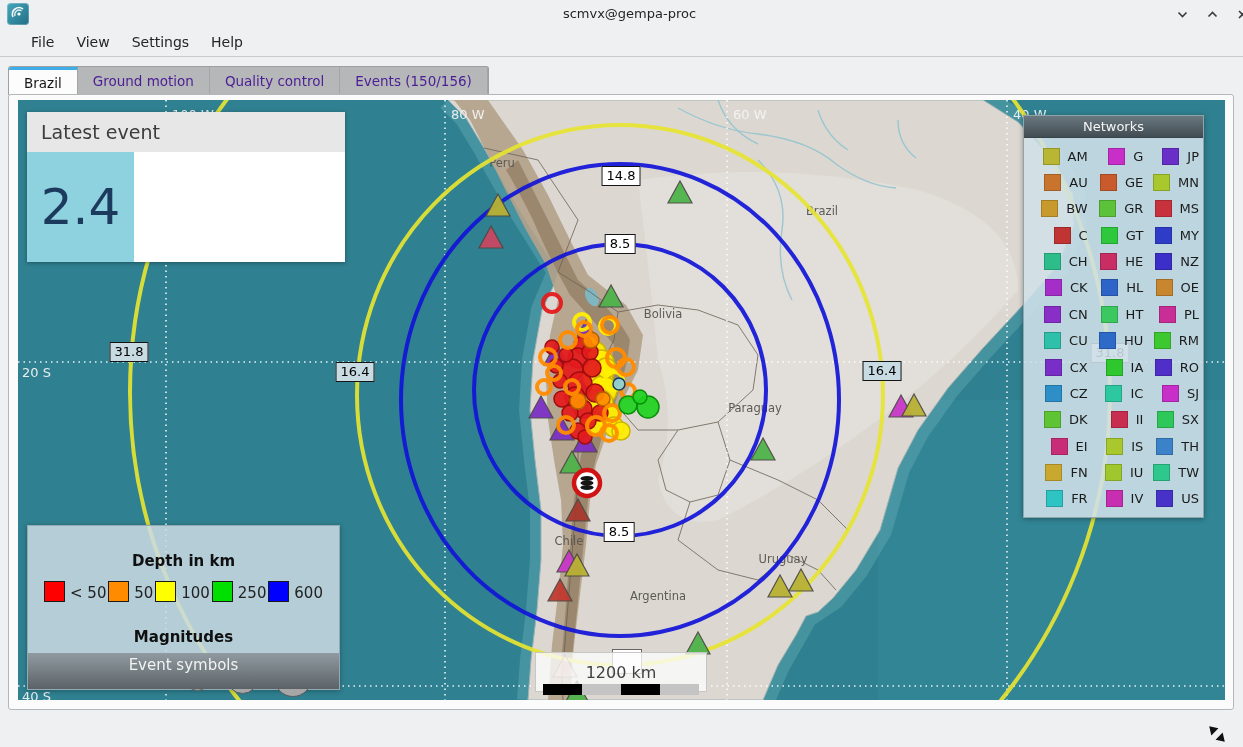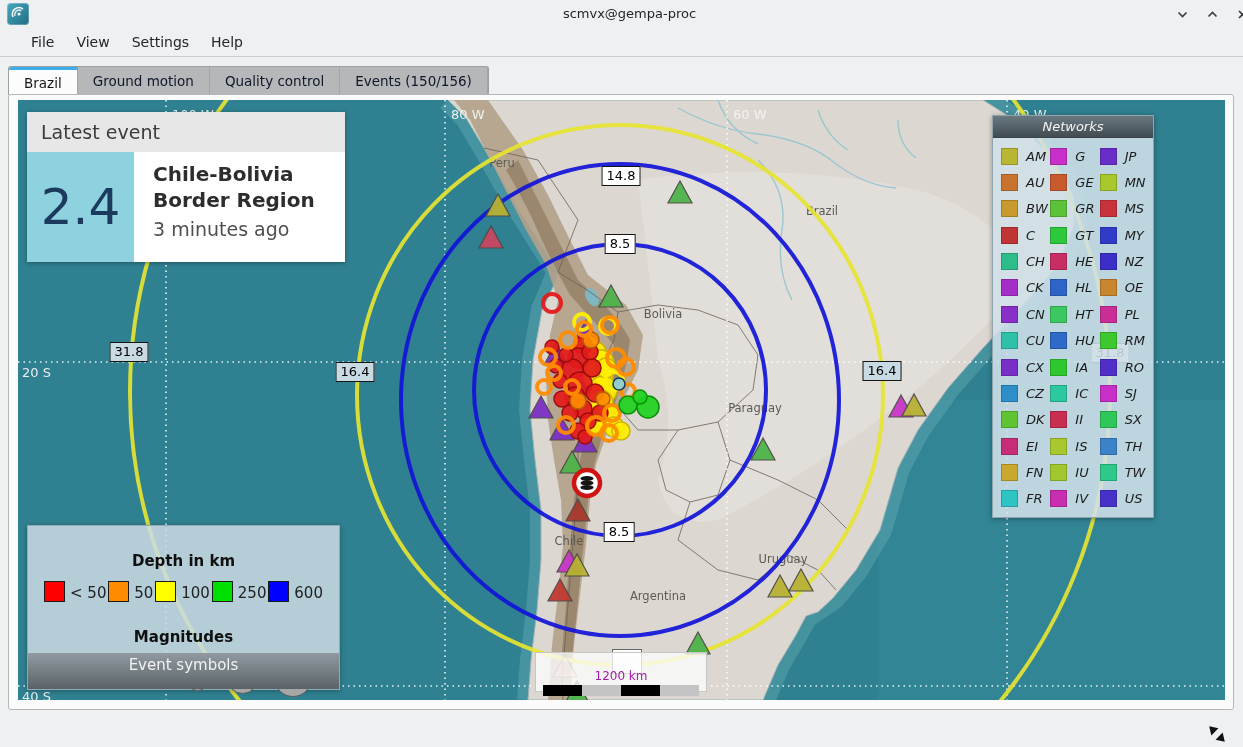--- a/index.html
+++ b/index.html
@@ -14,21 +14,21 @@
   .app-icon{position:absolute;left:7px;top:3px;width:22px;height:22px;border-radius:4px;
     background:linear-gradient(135deg,#47a8bd 0%,#1f6e84 100%);box-shadow:inset 0 0 0 1px rgba(255,255,255,.25);}
   .win-controls{position:absolute;right:10px;top:7px;display:flex;gap:16px;align-items:center;}
   .win-btn{width:14px;height:14px;display:flex;align-items:center;justify-content:center;cursor:default;}
   .menubar{position:absolute;top:27px;left:0;width:100%;height:30px;display:flex;align-items:center;
     padding-left:20px;box-sizing:border-box;border-bottom:1px solid #c9cbcc;font-size:14px;color:#232627;}
   .menu-item{padding:4px 11px;}
   
   .tabstrip{position:absolute;top:66px;left:8px;height:28px;display:flex;align-items:stretch;
     background:#b5b7b8;border:1px solid #9da0a1;border-bottom:none;border-radius:3px 3px 0 0;overflow:hidden;}
-  .tab{display:flex;align-items:center;padding:0 15px;font-size:13.5px;color:#0f172a;
+  .tab{display:flex;align-items:center;padding:0 15px;font-size:13.5px;color:#4c1d95;
     border-right:1px solid #a3a5a6;box-sizing:border-box;}
   .tab.active{background:#fcfcfc;color:#161616;border-top:3px solid #3daee9;font-weight:normal;}
   
   .content-frame{position:absolute;left:8px;top:94px;width:1226px;height:616px;background:#fbfbfb;
     border:1px solid #b3b7b8;border-radius:3px;box-sizing:border-box;}
   .map{position:absolute;left:18px;top:100px;width:1207px;height:600px;overflow:hidden;background:#2f8090;}
   .map svg{position:absolute;left:0;top:0;}
   .country{fill:#5c5a55;font-size:11.5px;}
   .gridlabel{fill:#f4f4f4;font-size:13px;opacity:.95;}
   
@@ -38,45 +38,45 @@
   .latest{position:absolute;left:9px;top:12px;width:318px;height:150px;z-index:5;
     box-shadow:0 1px 4px rgba(0,0,0,.35);}
   .latest-header{height:40px;line-height:40px;background:#e7e7e7;color:#3c3c3c;font-size:19px;padding-left:14px;}
   .latest-body{display:flex;height:110px;background:#ffffff;}
   .latest-mag{width:107px;display:flex;align-items:center;justify-content:center;
     font-size:50px;color:#1c3a5e;}
   .latest-info{flex:1;padding:9px 0 0 19px;}
   .latest-region{font-size:20px;font-weight:bold;color:#2d2d2d;line-height:1.3;}
   .latest-time{font-size:19px;color:#4f4f4f;margin-top:5px;}
   
-  .networks{position:absolute;left:974px;top:15px;width:162px;height:403px;z-index:5;
-    background:rgba(208,224,232,.88);border:1px solid #8fa4ad;box-shadow:0 1px 5px rgba(0,0,0,.35);box-sizing:border-box;font-style:italic;}
+  .networks{position:absolute;left:1005px;top:15px;width:181px;height:403px;z-index:5;
+    background:rgba(208,224,232,.88);border:1px solid #8fa4ad;box-shadow:0 1px 5px rgba(0,0,0,.35);box-sizing:border-box;}
   .networks-title{height:21px;line-height:21px;text-align:center;color:#f5f5f5;font-size:13px;
     background:linear-gradient(#6a7880,#414c52);border-bottom:1px solid #39434a;}
   .networks-grid{display:grid;grid-auto-flow:column;grid-template-rows:repeat(14,1fr);
     grid-template-columns:repeat(3,1fr);height:calc(100% - 22px);padding:5px 4px 5px 8px;box-sizing:border-box;}
-  .net-item{display:flex;align-items:center;gap:8px;font-size:13px;color:#1b1b1b;}
+  .net-item{display:flex;align-items:center;gap:8px;font-size:13px;color:#1b1b1b;justify-content:flex-end;}
   .net-swatch{width:17px;height:17px;flex:0 0 17px;box-shadow:inset 0 0 0 1px rgba(0,0,0,.18);}
   
   .legend{position:absolute;left:9px;top:425px;width:313px;height:165px;z-index:5;
     background:rgba(203,219,228,.85);border:1px solid #93a9b4;box-sizing:border-box;
     box-shadow:0 1px 5px rgba(0,0,0,.3);}
   .legend-title{font-weight:bold;font-size:15px;text-align:center;color:#101010;margin-top:26px;}
   .depth-row{display:flex;justify-content:space-between;padding:0 16px;margin-top:11px;}
   .depth-item{display:flex;align-items:flex-end;gap:5px;font-size:15px;color:#222;}
   .depth-swatch{width:21px;height:21px;border:1px solid #1a1a1a;box-sizing:border-box;}
   .mag-row{display:flex;align-items:center;justify-content:space-between;padding:0 13px;margin-top:12px;height:40px;}
   .mag-item{display:flex;align-items:center;gap:4px;font-size:15px;color:#222;}
   .mag-dot{background:#a7a7a7;border:1.5px solid #5d5d5d;border-radius:50%;box-sizing:border-box;}
   .legend-footer{position:absolute;bottom:0;left:0;right:0;height:36px;line-height:24px;text-align:center;
     color:#f2f2f2;font-size:15px;background:linear-gradient(#909aa0,#5b6367);}
   
   .scalebar{position:absolute;left:517px;top:552px;width:172px;height:40px;z-index:4;
     background:rgba(252,252,252,.78);border:1px solid #c6c6c6;box-sizing:border-box;text-align:center;}
-  .scale-km{font-size:12px;color:#a21caf;margin-top:16px;}
+  .scale-km{font-size:16px;color:#404040;margin-top:10px;}
   .scale-bar{display:flex;height:11px;margin:2px 7px 0 7px;}
   .scale-seg{flex:1;}
   .hidden-label{position:absolute;left:594px;top:549px;width:30px;height:25px;background:#fdfdfd;
     border:1px solid #666;z-index:3;box-sizing:border-box;}
   
   .resize-cursor{position:absolute;left:1205px;top:722px;width:24px;height:24px;}
 </style>
 </head>
 <body>
 
@@ -283,27 +283,20 @@
 </div>
 
 <div class="map" style="background:transparent;pointer-events:none;">
 
   <div class="hidden-label"></div>
 
   <div class="latest">
     <div class="latest-header">Latest event</div>
     <div class="latest-body">
       <div class="latest-mag" id="latest-mag" style="background: rgb(142, 210, 223);">2.4</div>
-      <div class="latest-info">
-        <div class="latest-region">
-          <span>Chile-Bolivia</span><br>
-          <span>Border Region</span>
-        </div>
-        <div class="latest-time">3 minutes ago</div>
-      </div>
     </div>
   </div>
 
   <div class="networks">
     <div class="networks-title">Networks</div>
     <div class="networks-grid">
         <div class="net-item">
           <span class="net-swatch" style="background: rgb(184, 182, 50);"></span>
           <span>AM</span>
         </div>

